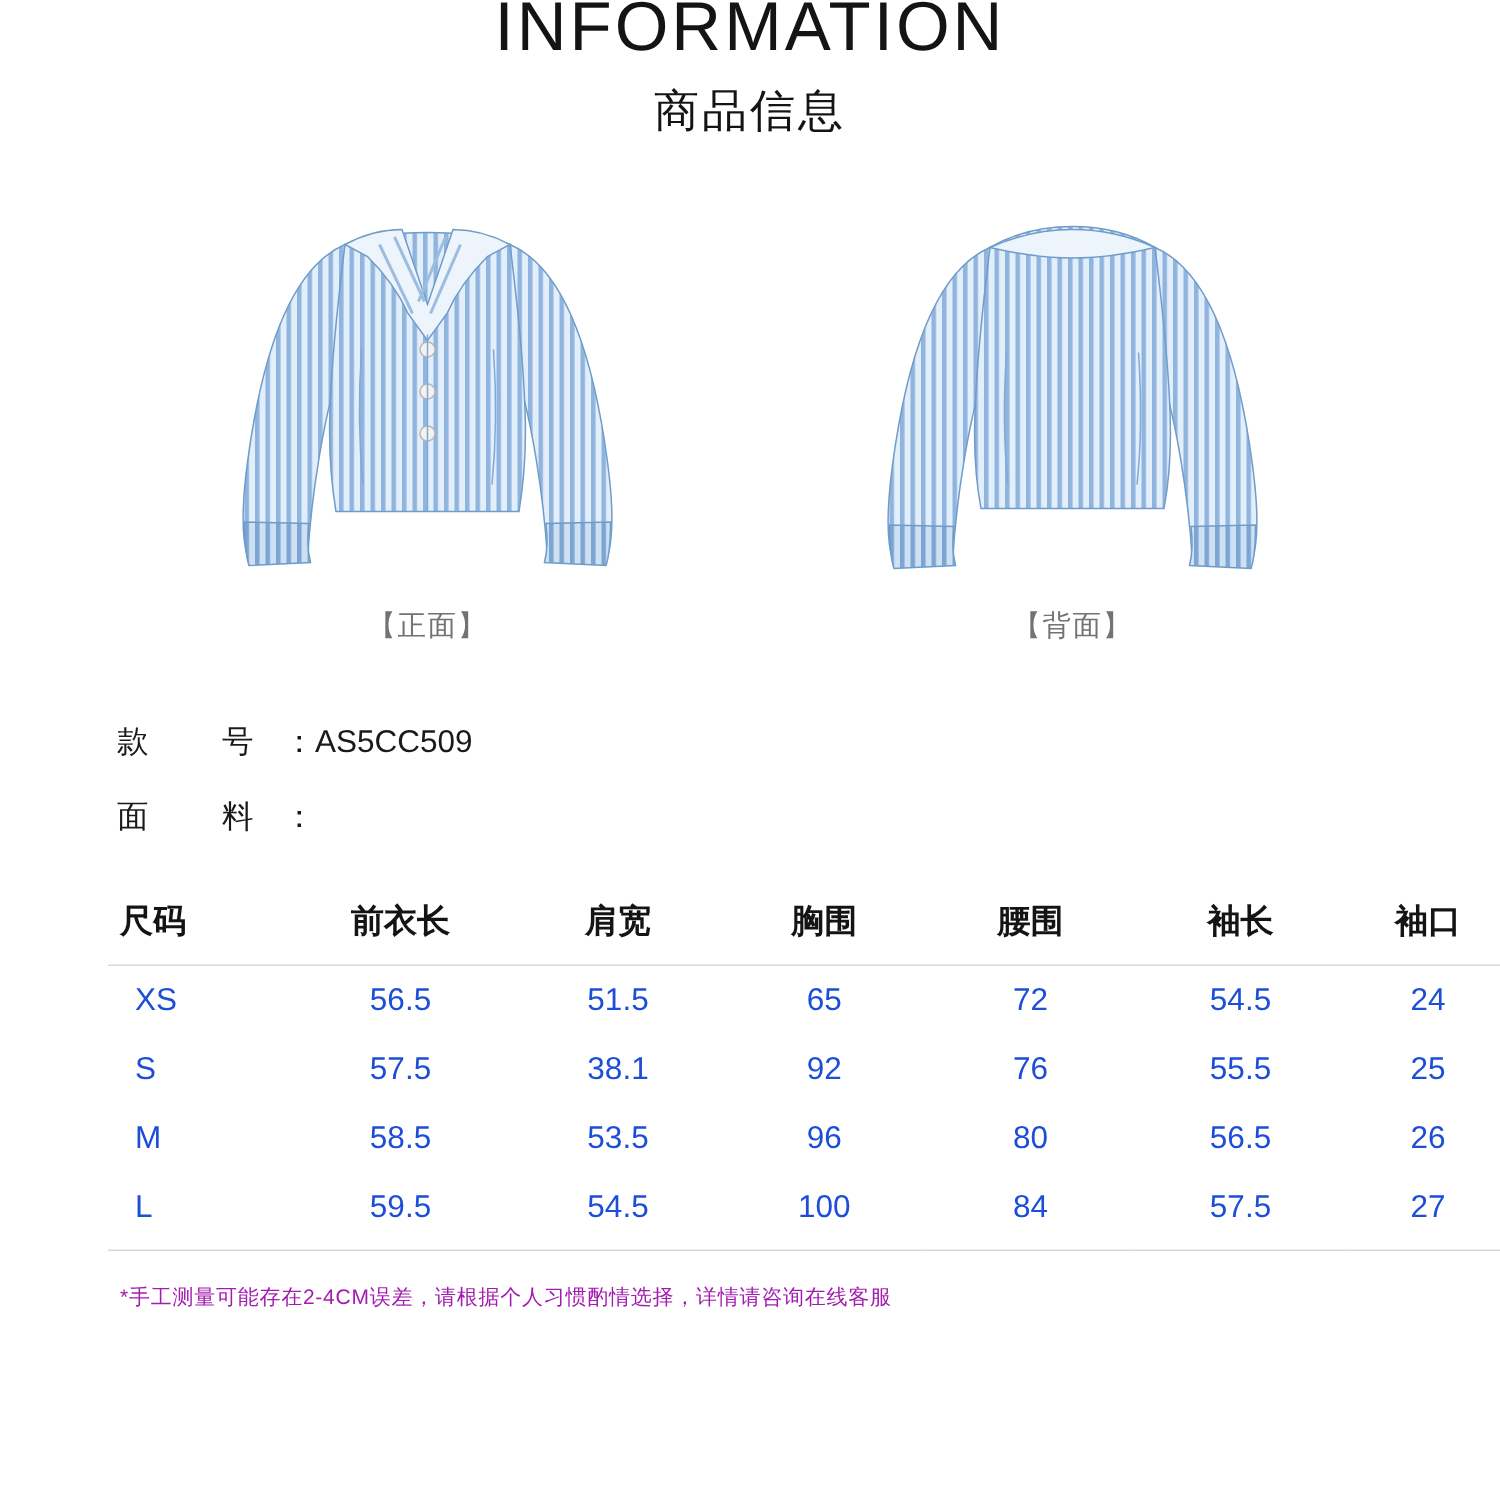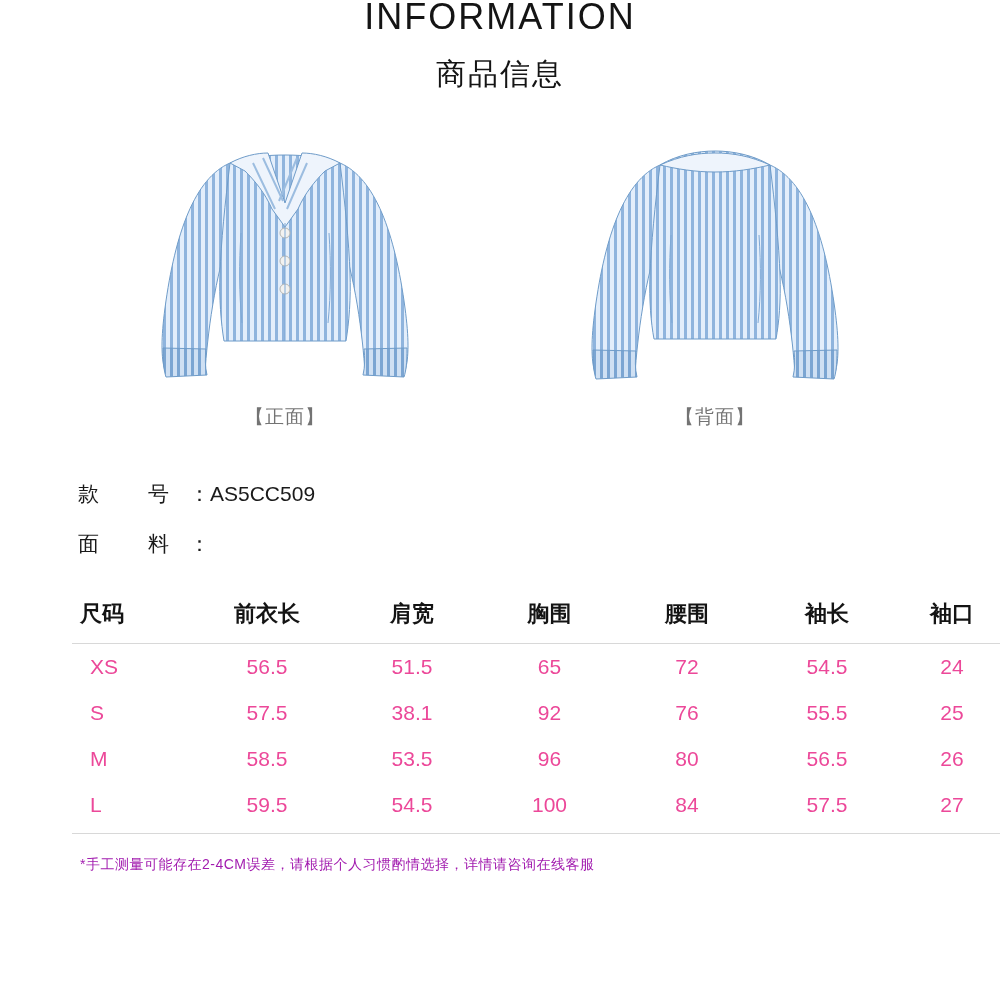--- a/index.html
+++ b/index.html
@@ -15,21 +15,21 @@
     position: relative;
     overflow: hidden;
   }
 
   
   .header {
     text-align: center;
     padding-top: 0px;
   }
   .header .title-en {
-    font-size: 36px;
+    font-size: 46px;
     letter-spacing: 2px;
     color: #141414;
     font-weight: 400;
     line-height: 34px;
     height: 34px;
     overflow: hidden;
   }
   .header .title-cn {
     font-size: 30px;
     letter-spacing: 2px;
@@ -108,21 +108,21 @@
     text-align: center;
     border-bottom: 1px solid #d8d8d8;
   }
   thead th.first-col {
     text-align: left;
     padding-left: 8px;
     margin-left: 43px;
   }
   tbody td {
     font-size: 21px;
-    color: #ec4899;
+    color: #1d4ed8;
     text-align: center;
     padding: 11px 0;
   }
   tbody td.first-col {
     text-align: left;
     padding-left: 18px;
   }
   tbody tr:last-child td {
     border-bottom: 1px solid #d8d8d8;
     padding-bottom: 16px;

